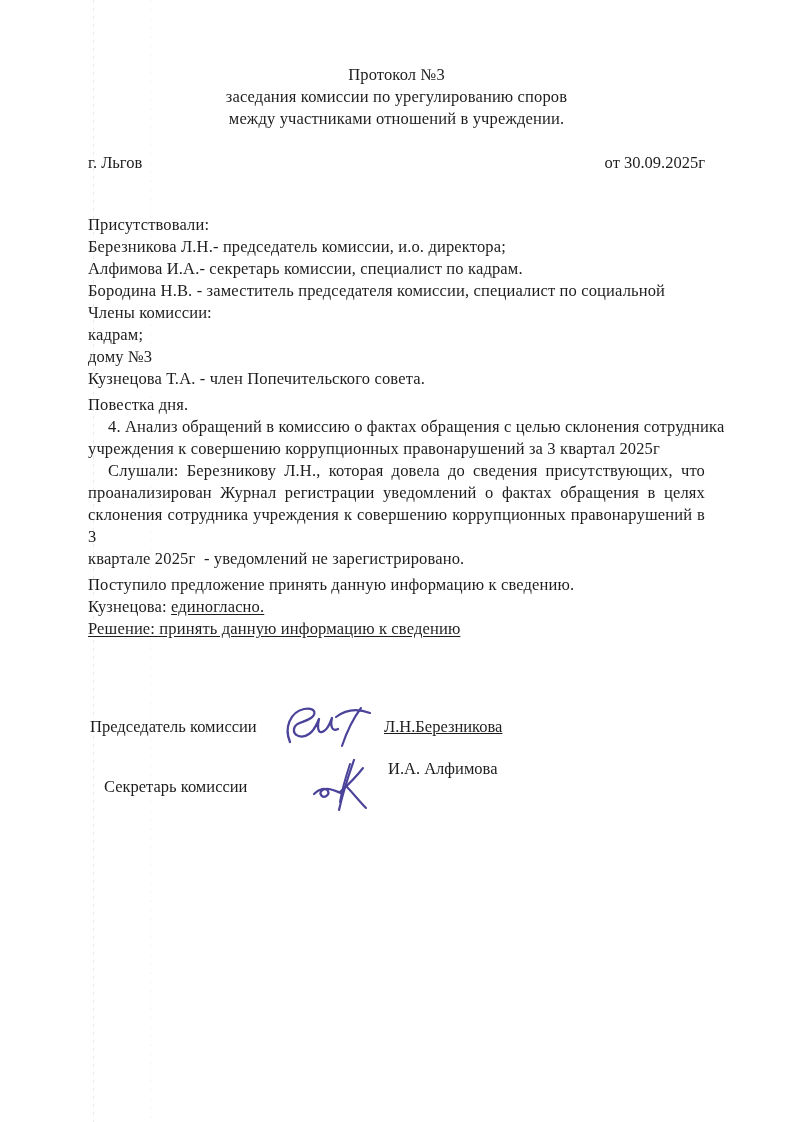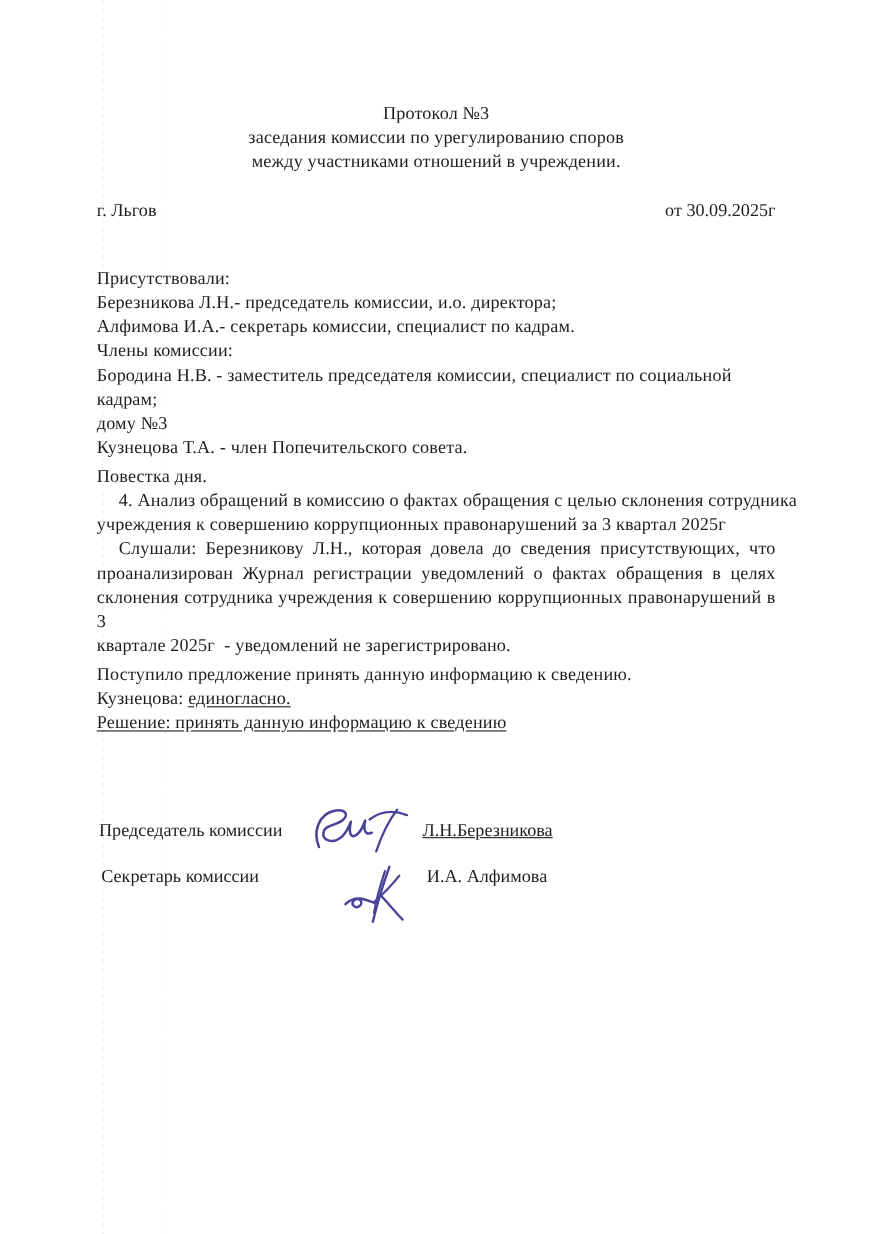--- a/index.html
+++ b/index.html
@@ -8,21 +8,21 @@
     background: #ffffff;
     font-family: "Liberation Serif", "DejaVu Serif", serif;
     color: #1d1d1f;
     overflow: hidden;
     position: relative;
   }
   .page {
     position: relative;
     width: 793px; height: 1122px;
     box-sizing: border-box;
-    padding: 92px 88px 0 88px;
+    padding: 64px 88px 0 88px;
   }
   
   .scan-line { position: absolute; top: 0; height: 1122px; width: 1px; pointer-events: none; }
   .scan-line.a {
     left: 93px;
     background: repeating-linear-gradient(180deg, rgba(120,120,130,0.16) 0 3px, rgba(120,120,130,0.02) 3px 8px);
   }
   .scan-line.b {
     left: 150px;
     background: repeating-linear-gradient(180deg, rgba(140,140,150,0.10) 0 2px, rgba(140,140,150,0.01) 2px 9px);
@@ -43,21 +43,21 @@
     font-size: 16.5px; line-height: 22px; text-align: center;
   }
   .sec-present   { margin-top: 40px; }
   .sec-agenda    { margin-top: 4px; }
   .sec-resolution{ margin-top: 4px; }
   .u { text-decoration: underline; text-underline-offset: 2px; }
   .signatures { margin-top: 74px; }
   .sig-row { position: relative; height: 42px; }
   .sig-row.second { height: 60px; margin-top: 0; }
   .sig-row .role { position: absolute; left: 2px; top: 2px; font-size: 16.5px; line-height: 22px; }
-  .sig-row.second .role { left: 4px; }
+  .sig-row.second .role { left: 16px; margin-top: 18px; }
   .sig-row .name { position: absolute; top: 2px; font-size: 16.5px; line-height: 22px; }
   .sig-row.first .name { left: 296px; text-decoration: underline; }
   .sig-row.second .name { left: 300px; }
   .sig-svg { position: absolute; overflow: visible; }
   .sig-svg.s1 { left: 194px; top: -12px; }
   .sig-svg.s2 { left: 222px; top: 0px; }
   .sig-svg path { fill: none; stroke-linecap: round; stroke-linejoin: round; }
 </style>
 </head>
 <body style="color: rgb(29, 29, 31);">
@@ -75,22 +75,22 @@
 
     <div class="meta-row">
       <span>г. Льгов</span>
       <span>от 30.09.2025г</span>
     </div>
 
     <section class="sec-present">
       <div class="ln">Присутствовали:</div>
       <div class="ln">Березникова Л.Н.- председатель комиссии, и.о. директора;</div>
       <div class="ln">Алфимова И.А.- секретарь комиссии, специалист по кадрам.</div>
+      <div class="ln">Бородина Н.В. - заместитель председателя комиссии, специалист по социальной</div>
       <div class="ln">Члены комиссии:</div>
-      <div class="ln">Бородина Н.В. - заместитель председателя комиссии, специалист по социальной</div>
       <div class="ln">кадрам;</div>
       <div class="ln">дому №3</div>
       <div class="ln">Кузнецова Т.А. - член Попечительского совета.</div>
     </section>
 
     <section class="sec-agenda">
       <div class="ln">Повестка дня.</div>
       <div class="ln ind">4. Анализ обращений в комиссию о фактах обращения с целью склонения сотрудника</div>
       <div class="ln">учреждения к совершению коррупционных правонарушений за 3 квартал 2025г</div>
       <div class="ln ind j">Слушали: Березникову Л.Н., которая довела до сведения присутствующих, что</div>

